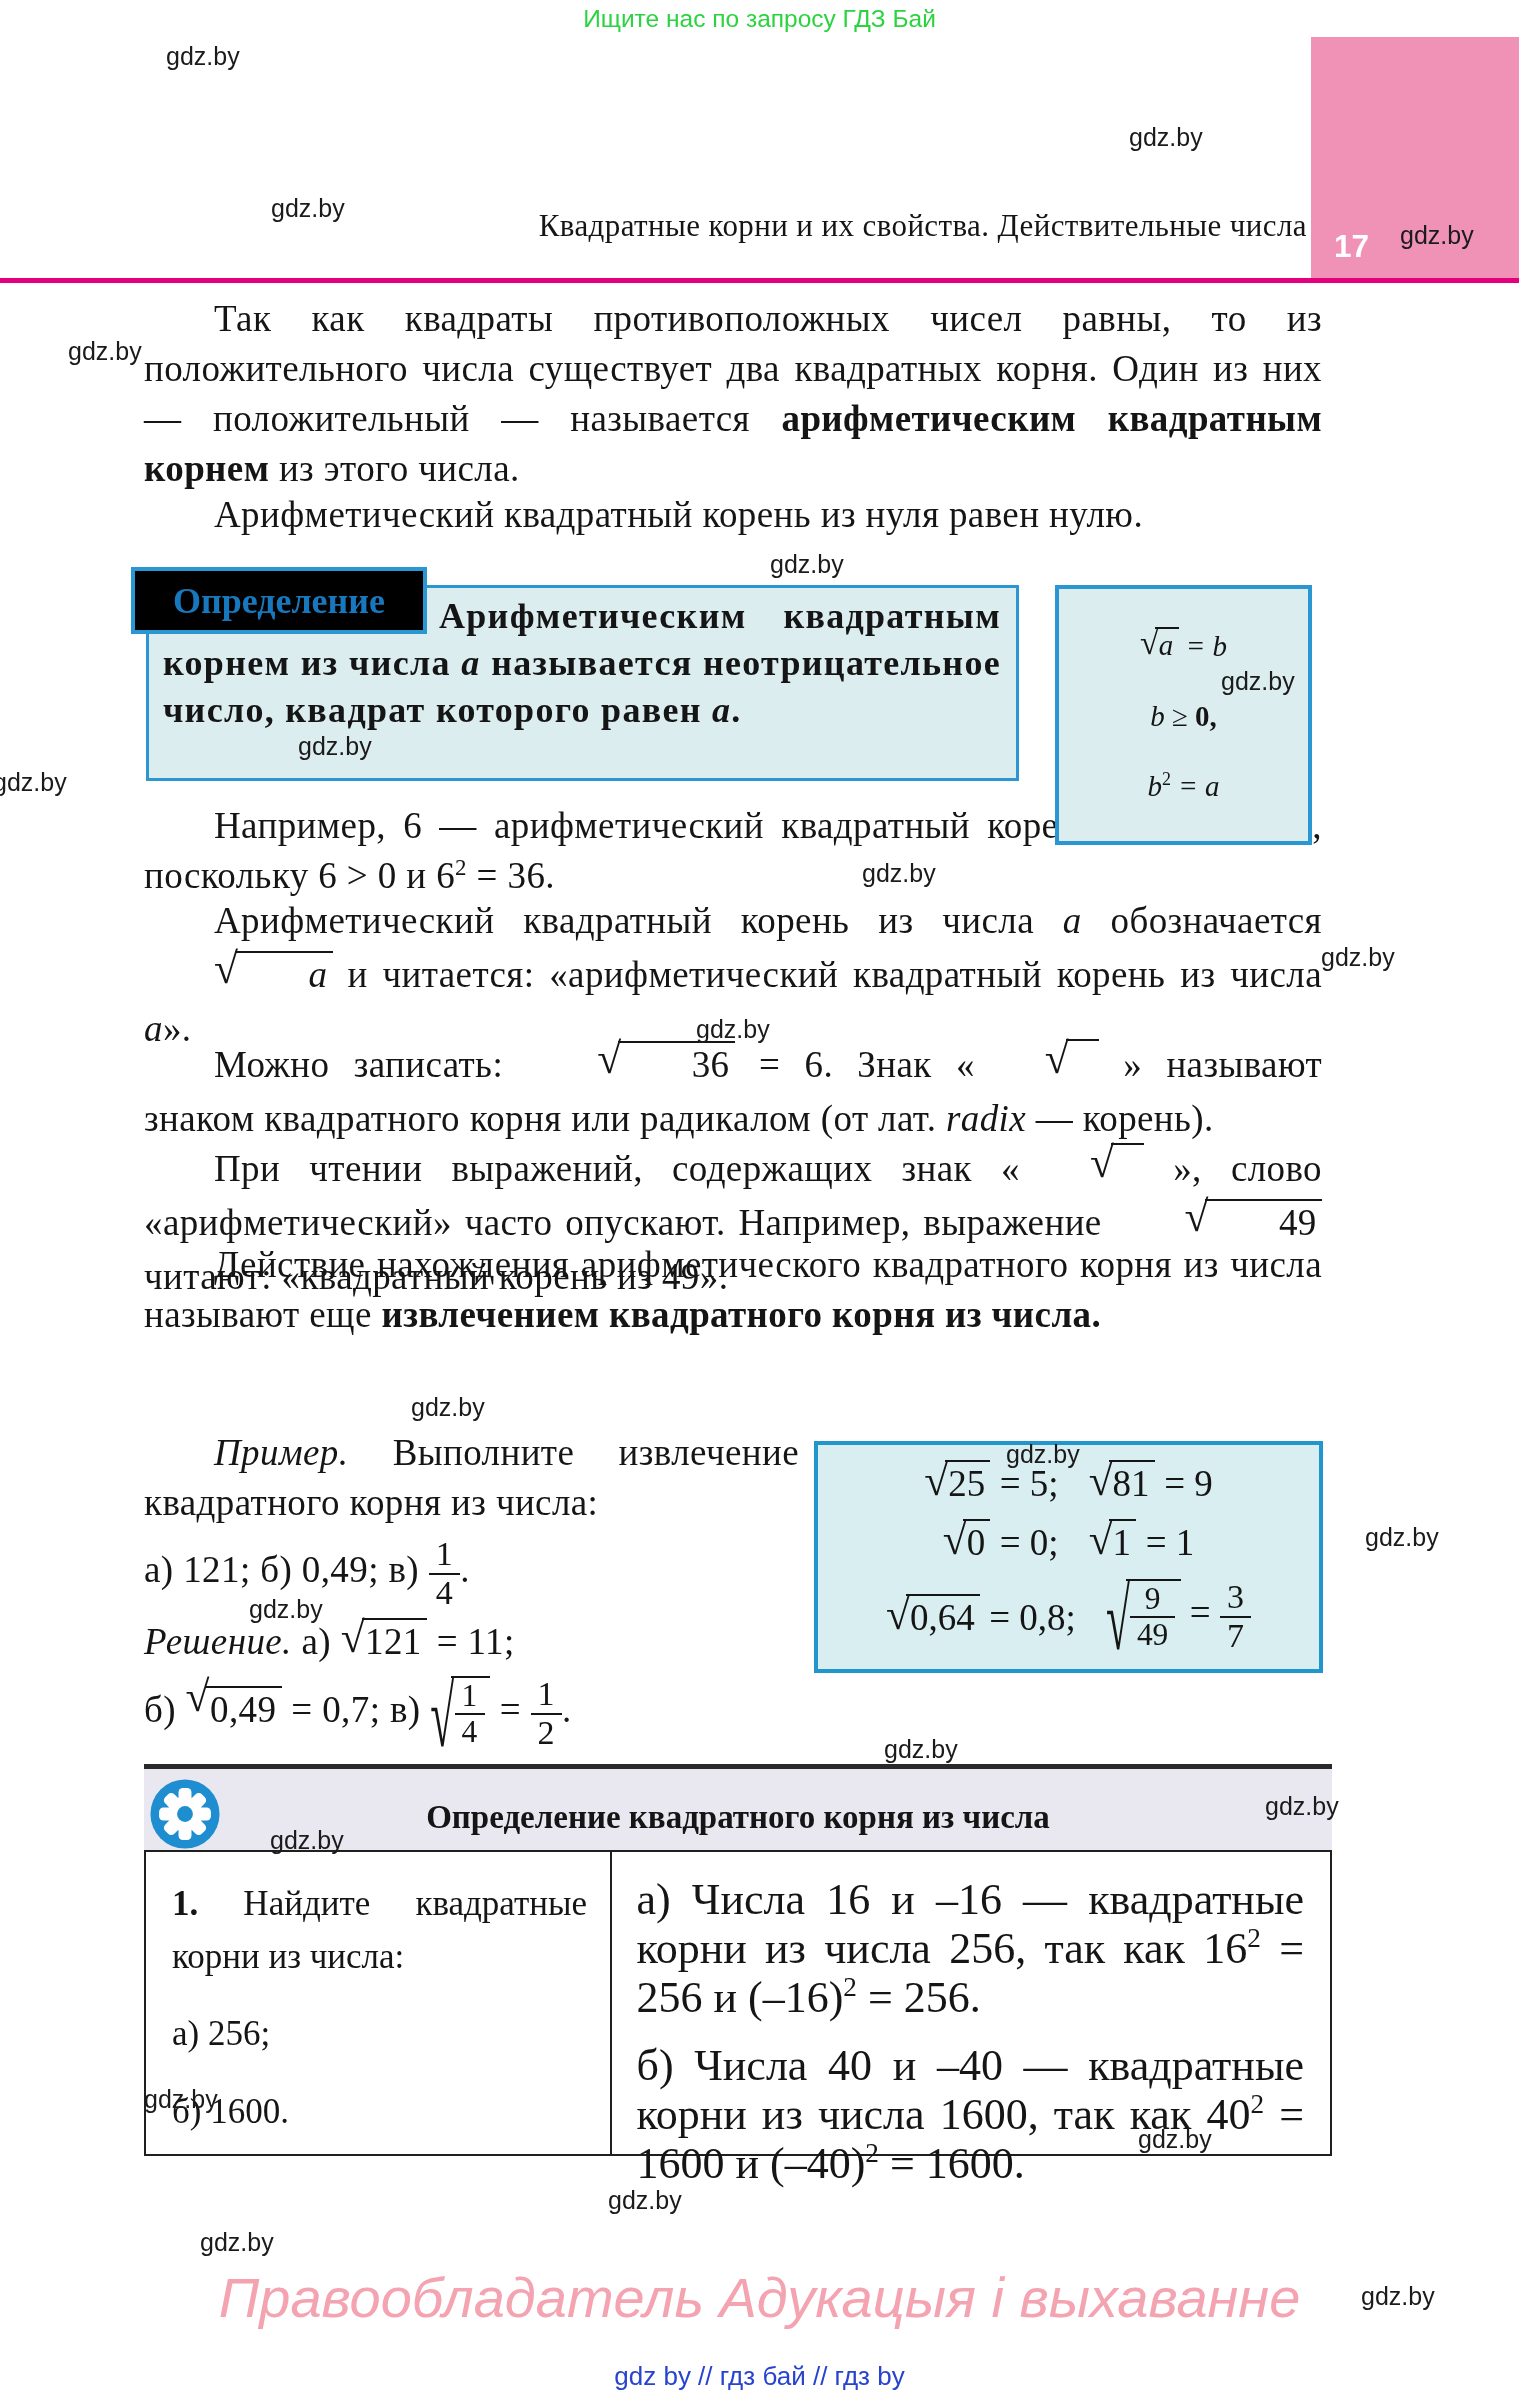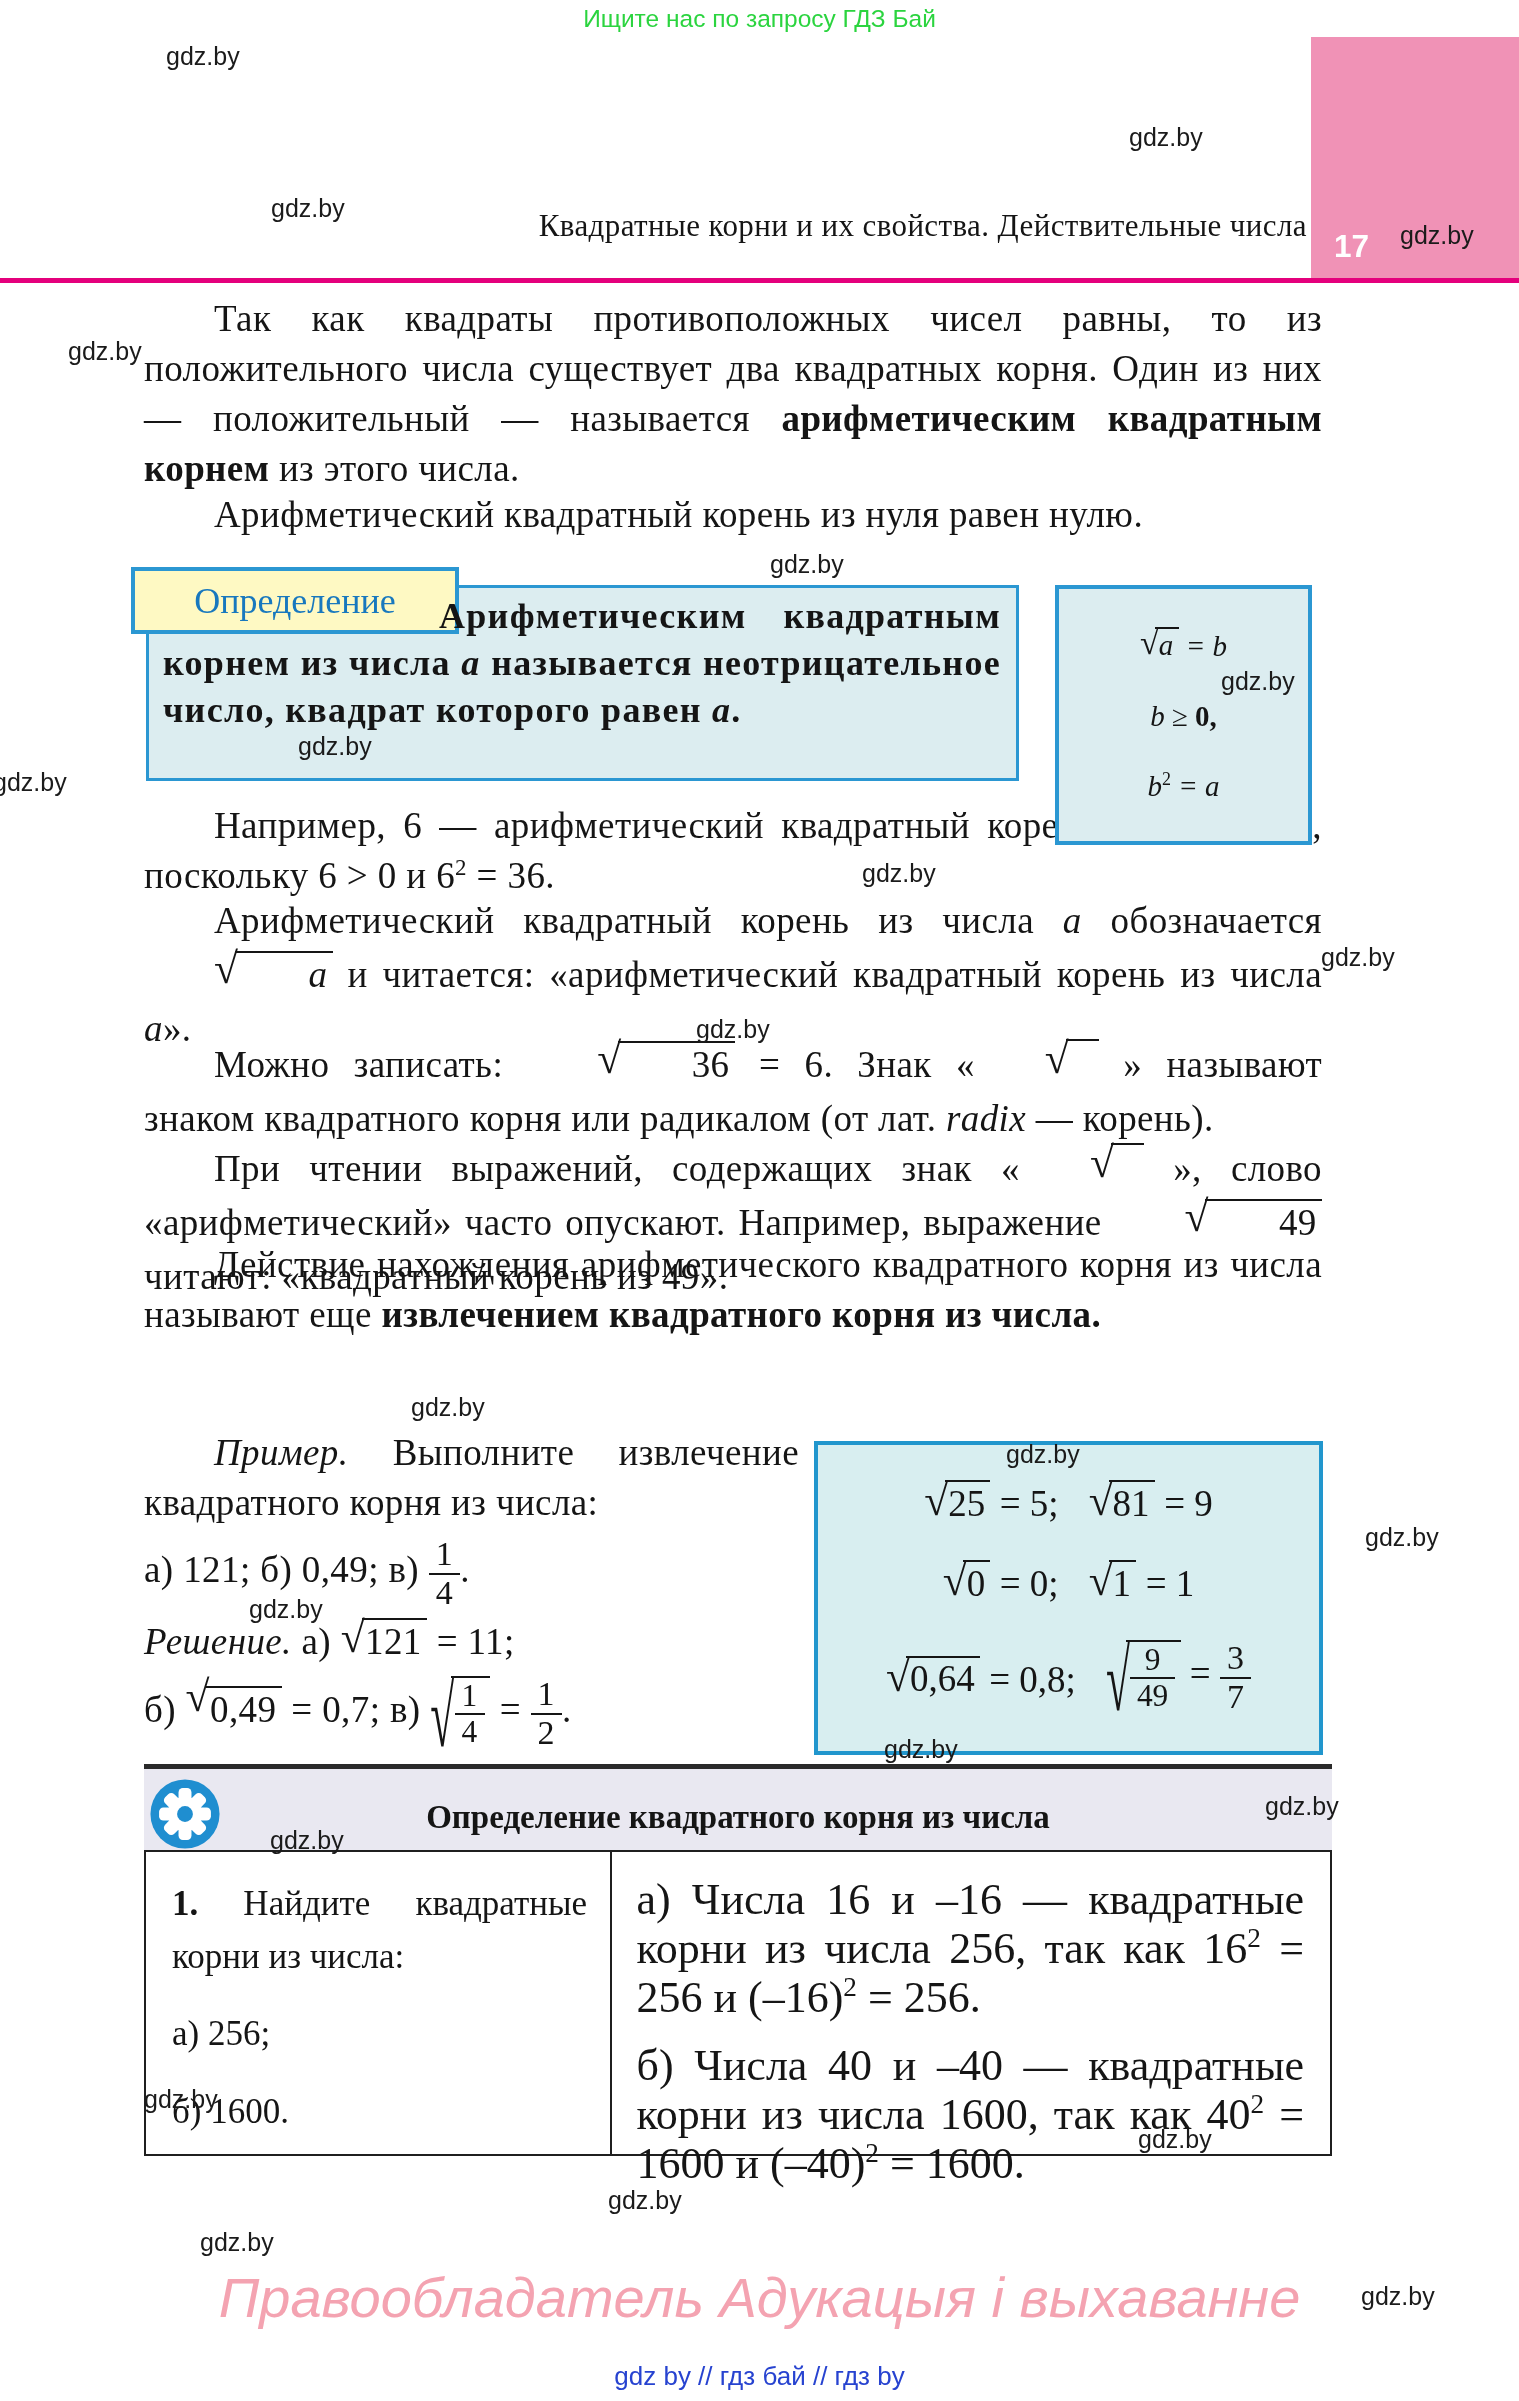--- a/index.html
+++ b/index.html
@@ -41,40 +41,40 @@
   .rtop.empty { width:24.5px; height:35px; }
 
   
   .frac { display:inline-block; vertical-align:middle; text-align:center; line-height:1.08;
           font-size:0.92em; }
   .frac .fn { display:block; padding:0 7px; }
   .frac .fd { display:block; border-top:2.6px solid #151515; padding:0 7px; }
   .rad .frac { font-size:0.85em; }
 
   
-  .def-label { position:absolute; left:131px; top:567px; width:328px; height:67px;
-               background:#fef9c3; border:4.4px solid #2b97d2; box-sizing:border-box; z-index:4;
+  .def-label { position:absolute; left:131px; top:567px; width:296px; height:67px;
+               background:#000000; border:4.4px solid #2b97d2; box-sizing:border-box; z-index:4;
                display:flex; align-items:center; justify-content:center;
-               font-size:36px; font-weight:normal; color:#1878be; }
+               font-size:36px; font-weight:bold; color:#1878be; }
   .def-box { position:absolute; left:146px; top:585px; width:873px; height:196px;
              background:#dcedf0; border:3.5px solid #2b97d2; box-sizing:border-box; z-index:2; }
   .def-text { position:absolute; left:163px; top:593px; width:838px; z-index:5;
               font-size:36px; font-weight:bold; line-height:47px; text-align:justify;
               letter-spacing:1.3px; }
   .def-spacer { float:left; width:276px; height:46px; }
 
   .formula-box { position:absolute; left:1055px; top:585px; width:257px; height:260px;
                  background:#dcedf0; border:4.4px solid #2b97d2; box-sizing:border-box; z-index:2;
                  display:flex; flex-direction:column; justify-content:space-evenly;
                  align-items:center; font-size:29px; font-style:italic; }
 
   
   .narrow { width:655px; }
 
-  .example-box { position:absolute; left:814px; top:1441px; width:509px; height:314px;
+  .example-box { position:absolute; left:814px; top:1441px; width:509px; height:232px;
                  background:#d8eef0; border:4.4px solid #2196cd; box-sizing:border-box; z-index:2;
                  display:flex; flex-direction:column; justify-content:space-evenly;
                  align-items:center; font-size:37px; }
   .ex-row { display:flex; gap:30px; align-items:center; }
 
   
   .task-band { position:absolute; left:144px; top:1764px; width:1188px; height:86px;
                background:#e9e8f1; border-top:5.3px solid #2a2a2a; box-sizing:border-box; z-index:1; }
   .gear-wrap { position:absolute; left:5.3px; top:8.8px; width:72px; height:72px; }
   .task-title { text-align:center; margin-top:30px; font-size:33px; font-weight:bold; }

